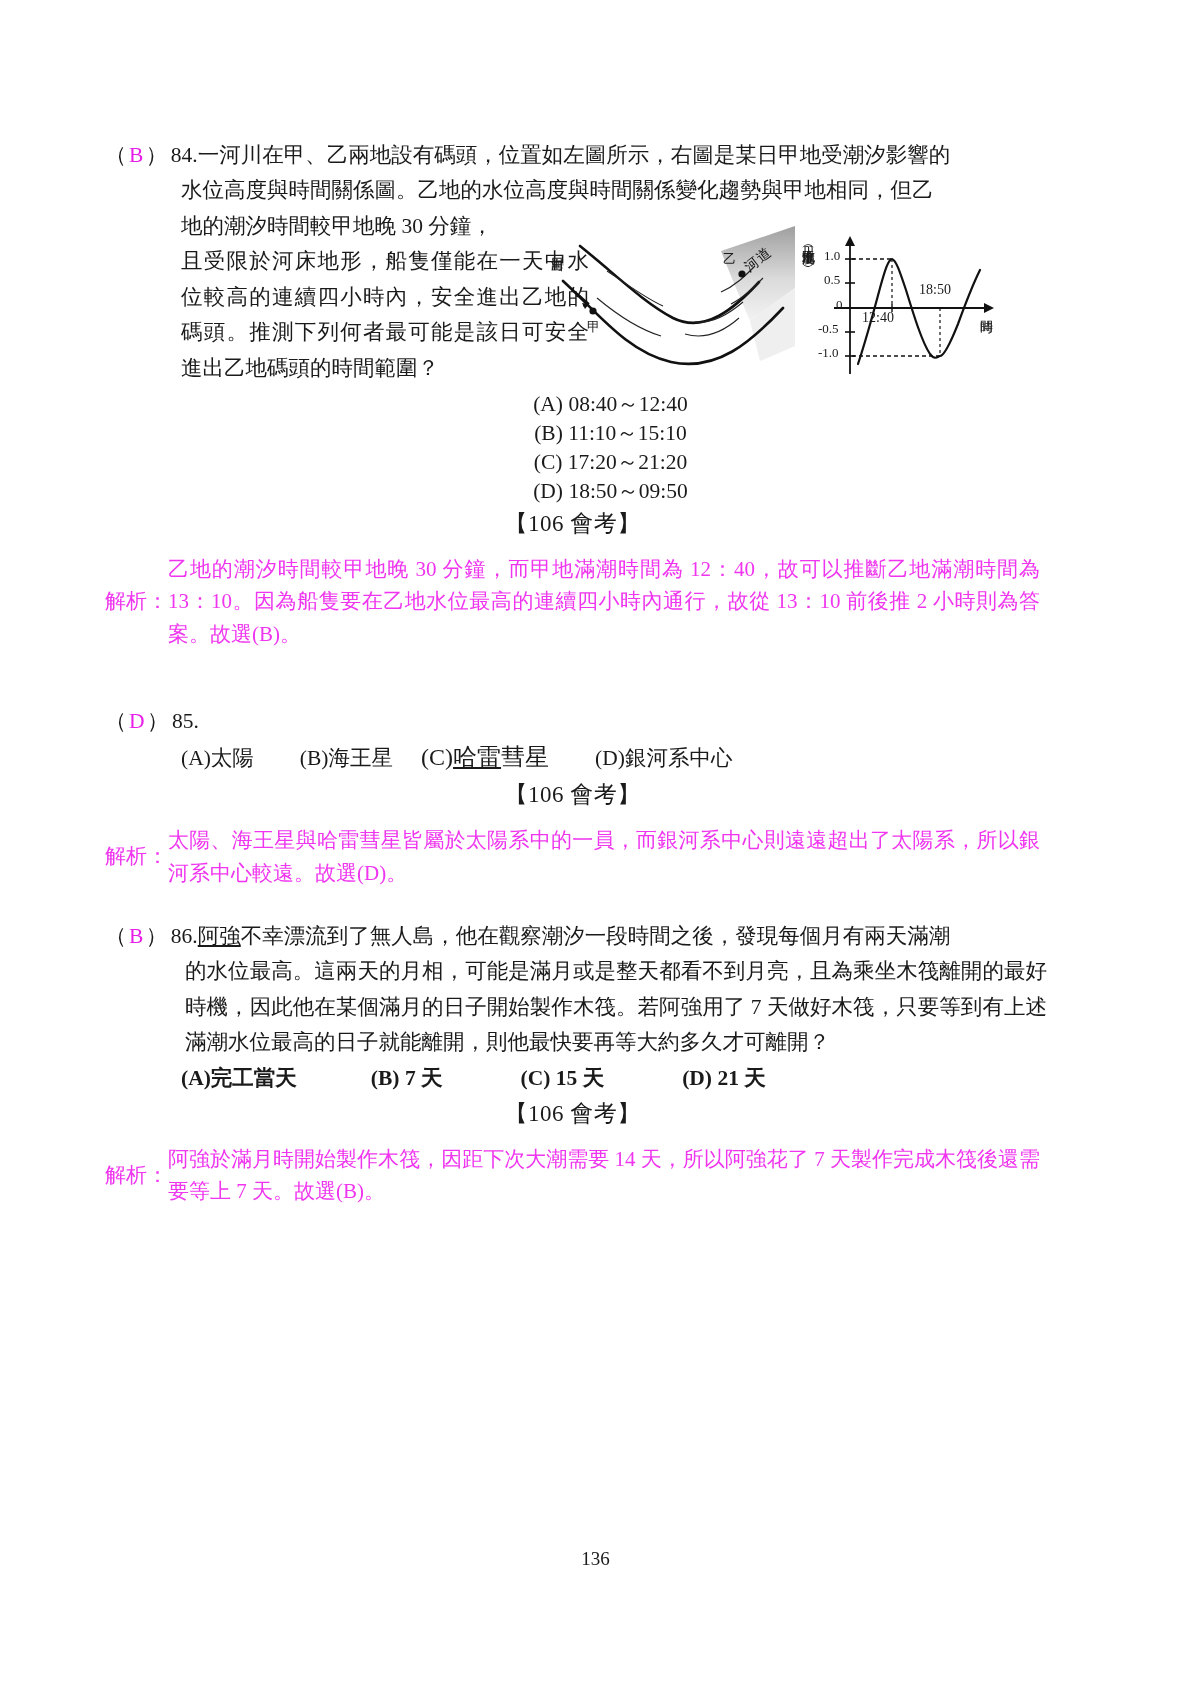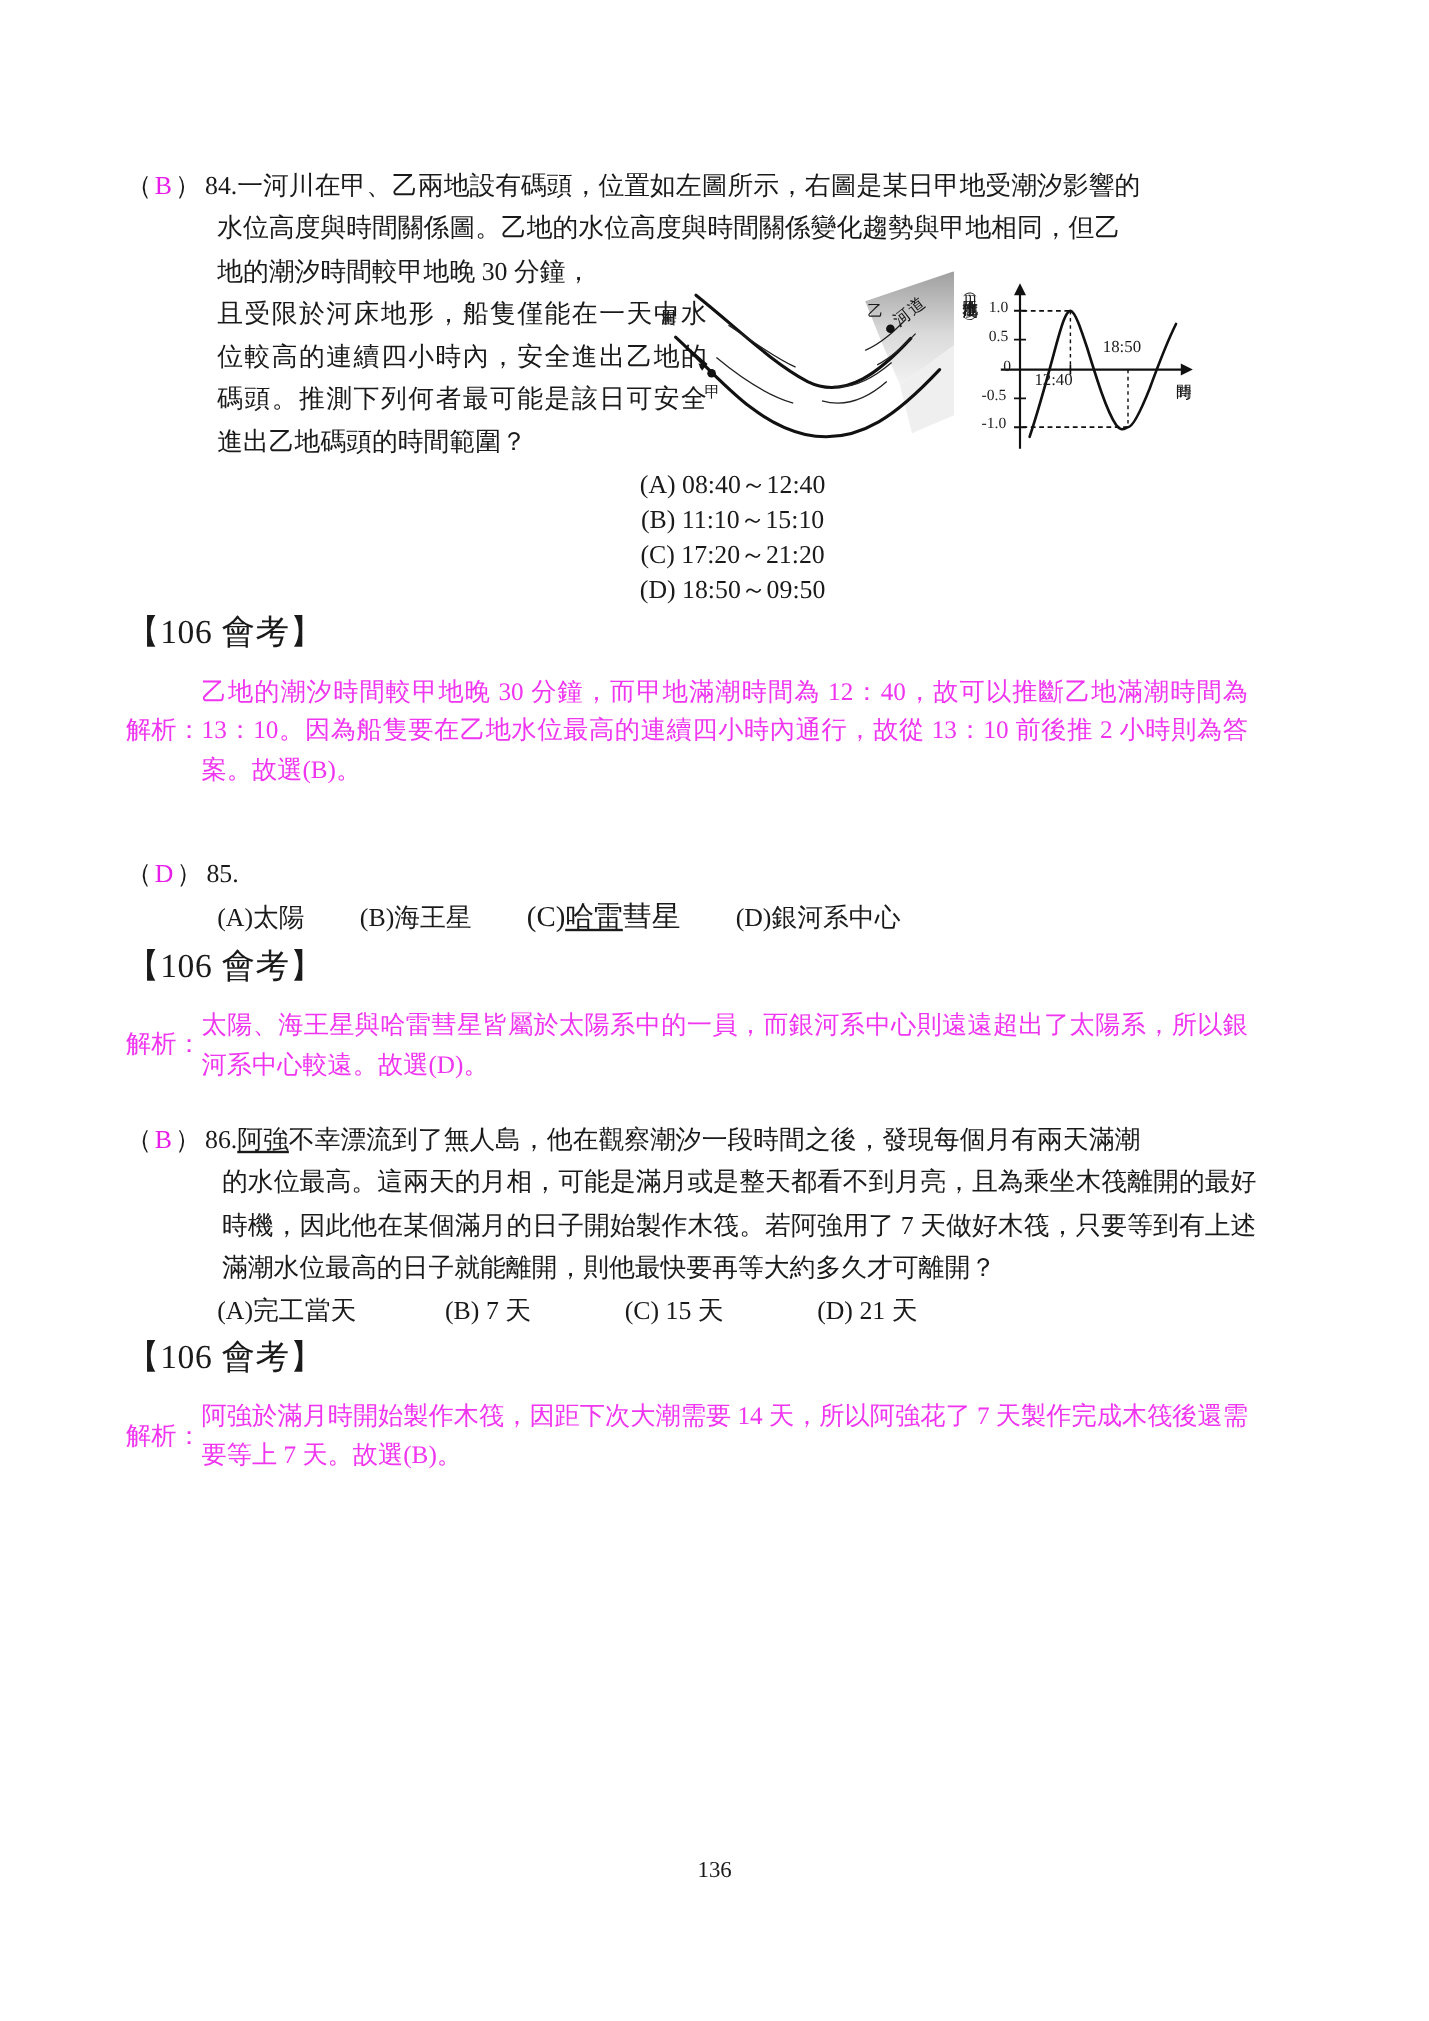--- a/index.html
+++ b/index.html
@@ -76,22 +76,22 @@
 
   .opts {
     font-size: 21.5px;
     line-height: 29px;
     margin-top: 3px;
   }
   .opt-row { white-space: nowrap; text-align: center; }
   .u-line { text-decoration: underline; text-underline-offset: 2px; }
 
   .src-tag {
-    text-align: left;
-    font-size: 28px;
+    text-align: center;
+    font-size: 23px;
     margin-top: 2px;
     letter-spacing: 0.5px;
   }
 
   
   .explain {
     color: #ef35ef;
     font-size: 21px;
     line-height: 32.5px;
     display: flex;
@@ -255,21 +255,21 @@
     <div class="spacer-lg"></div>
 
     <div class="q-block">
       <div class="q-head">
         <span class="ans-paren">（<span class="ans-letter">D</span>）</span>
         <span class="q-num">85.</span>
       </div>
 
       <div style="margin-left:76px;margin-top:2px;">
         <span style="font-size:21.5px;margin-right:42px;"><span>(A)</span><span>太陽</span></span>
-        <span style="font-size:21.5px;margin-right:42px;"><span>(B)</span><span>海王星</span></span>
+        <span style="font-size:21.5px;margin-right:24px;"><span>(B)</span><span>海王星</span></span>
         <span style="font-size:24px;margin-right:42px;"><span>(C)</span><span class="u-line">哈雷</span><span>彗星</span></span>
         <span style="font-size:21.5px;"><span>(D)</span><span>銀河系中心</span></span>
       </div>
 
       <div class="src-tag" style="margin-top:6px;">【106 會考】</div>
 
       <div class="explain">
         <span class="explain-label">解析：</span>
         <span class="explain-text">太陽、海王星與哈雷彗星皆屬於太陽系中的一員，而銀河系中心則遠遠超出了太陽系，所以銀河系中心較遠。故選(D)。</span>
       </div>
@@ -279,21 +279,21 @@
 
     <div class="q-block">
       <div class="q-head">
         <span class="ans-paren">（<span class="ans-letter">B</span>）</span>
         <span class="q-num">86.</span>
         <span style="width:844px;"><span class="u-line">阿強</span><span>不幸漂流到了無人島，他在觀察潮汐一段時間之後，發現每個月有兩天滿潮</span></span>
       </div>
 
       <div class="q-body" style="margin-left:80px;width:862px;">的水位最高。這兩天的月相，可能是滿月或是整天都看不到月亮，且為乘坐木筏離開的最好時機，因此他在某個滿月的日子開始製作木筏。若阿強用了 7 天做好木筏，只要等到有上述滿潮水位最高的日子就能離開，則他最快要再等大約多久才可離開？</div>
 
-      <div style="margin-left:76px;margin-top:2px;">
+      <div style="margin-left:76px;margin-top:2px;font-weight:bold;">
         <span style="font-size:21.5px;margin-right:70px;"><span>(A)</span><span>完工當天</span></span>
         <span style="font-size:21.5px;margin-right:74px;"><span>(B)</span><span> 7 天</span></span>
         <span style="font-size:21.5px;margin-right:74px;"><span>(C)</span><span> 15 天</span></span>
         <span style="font-size:21.5px;"><span>(D)</span><span> 21 天</span></span>
       </div>
 
       <div class="src-tag" style="margin-top:6px;">【106 會考】</div>
 
       <div class="explain">
         <span class="explain-label">解析：</span>

